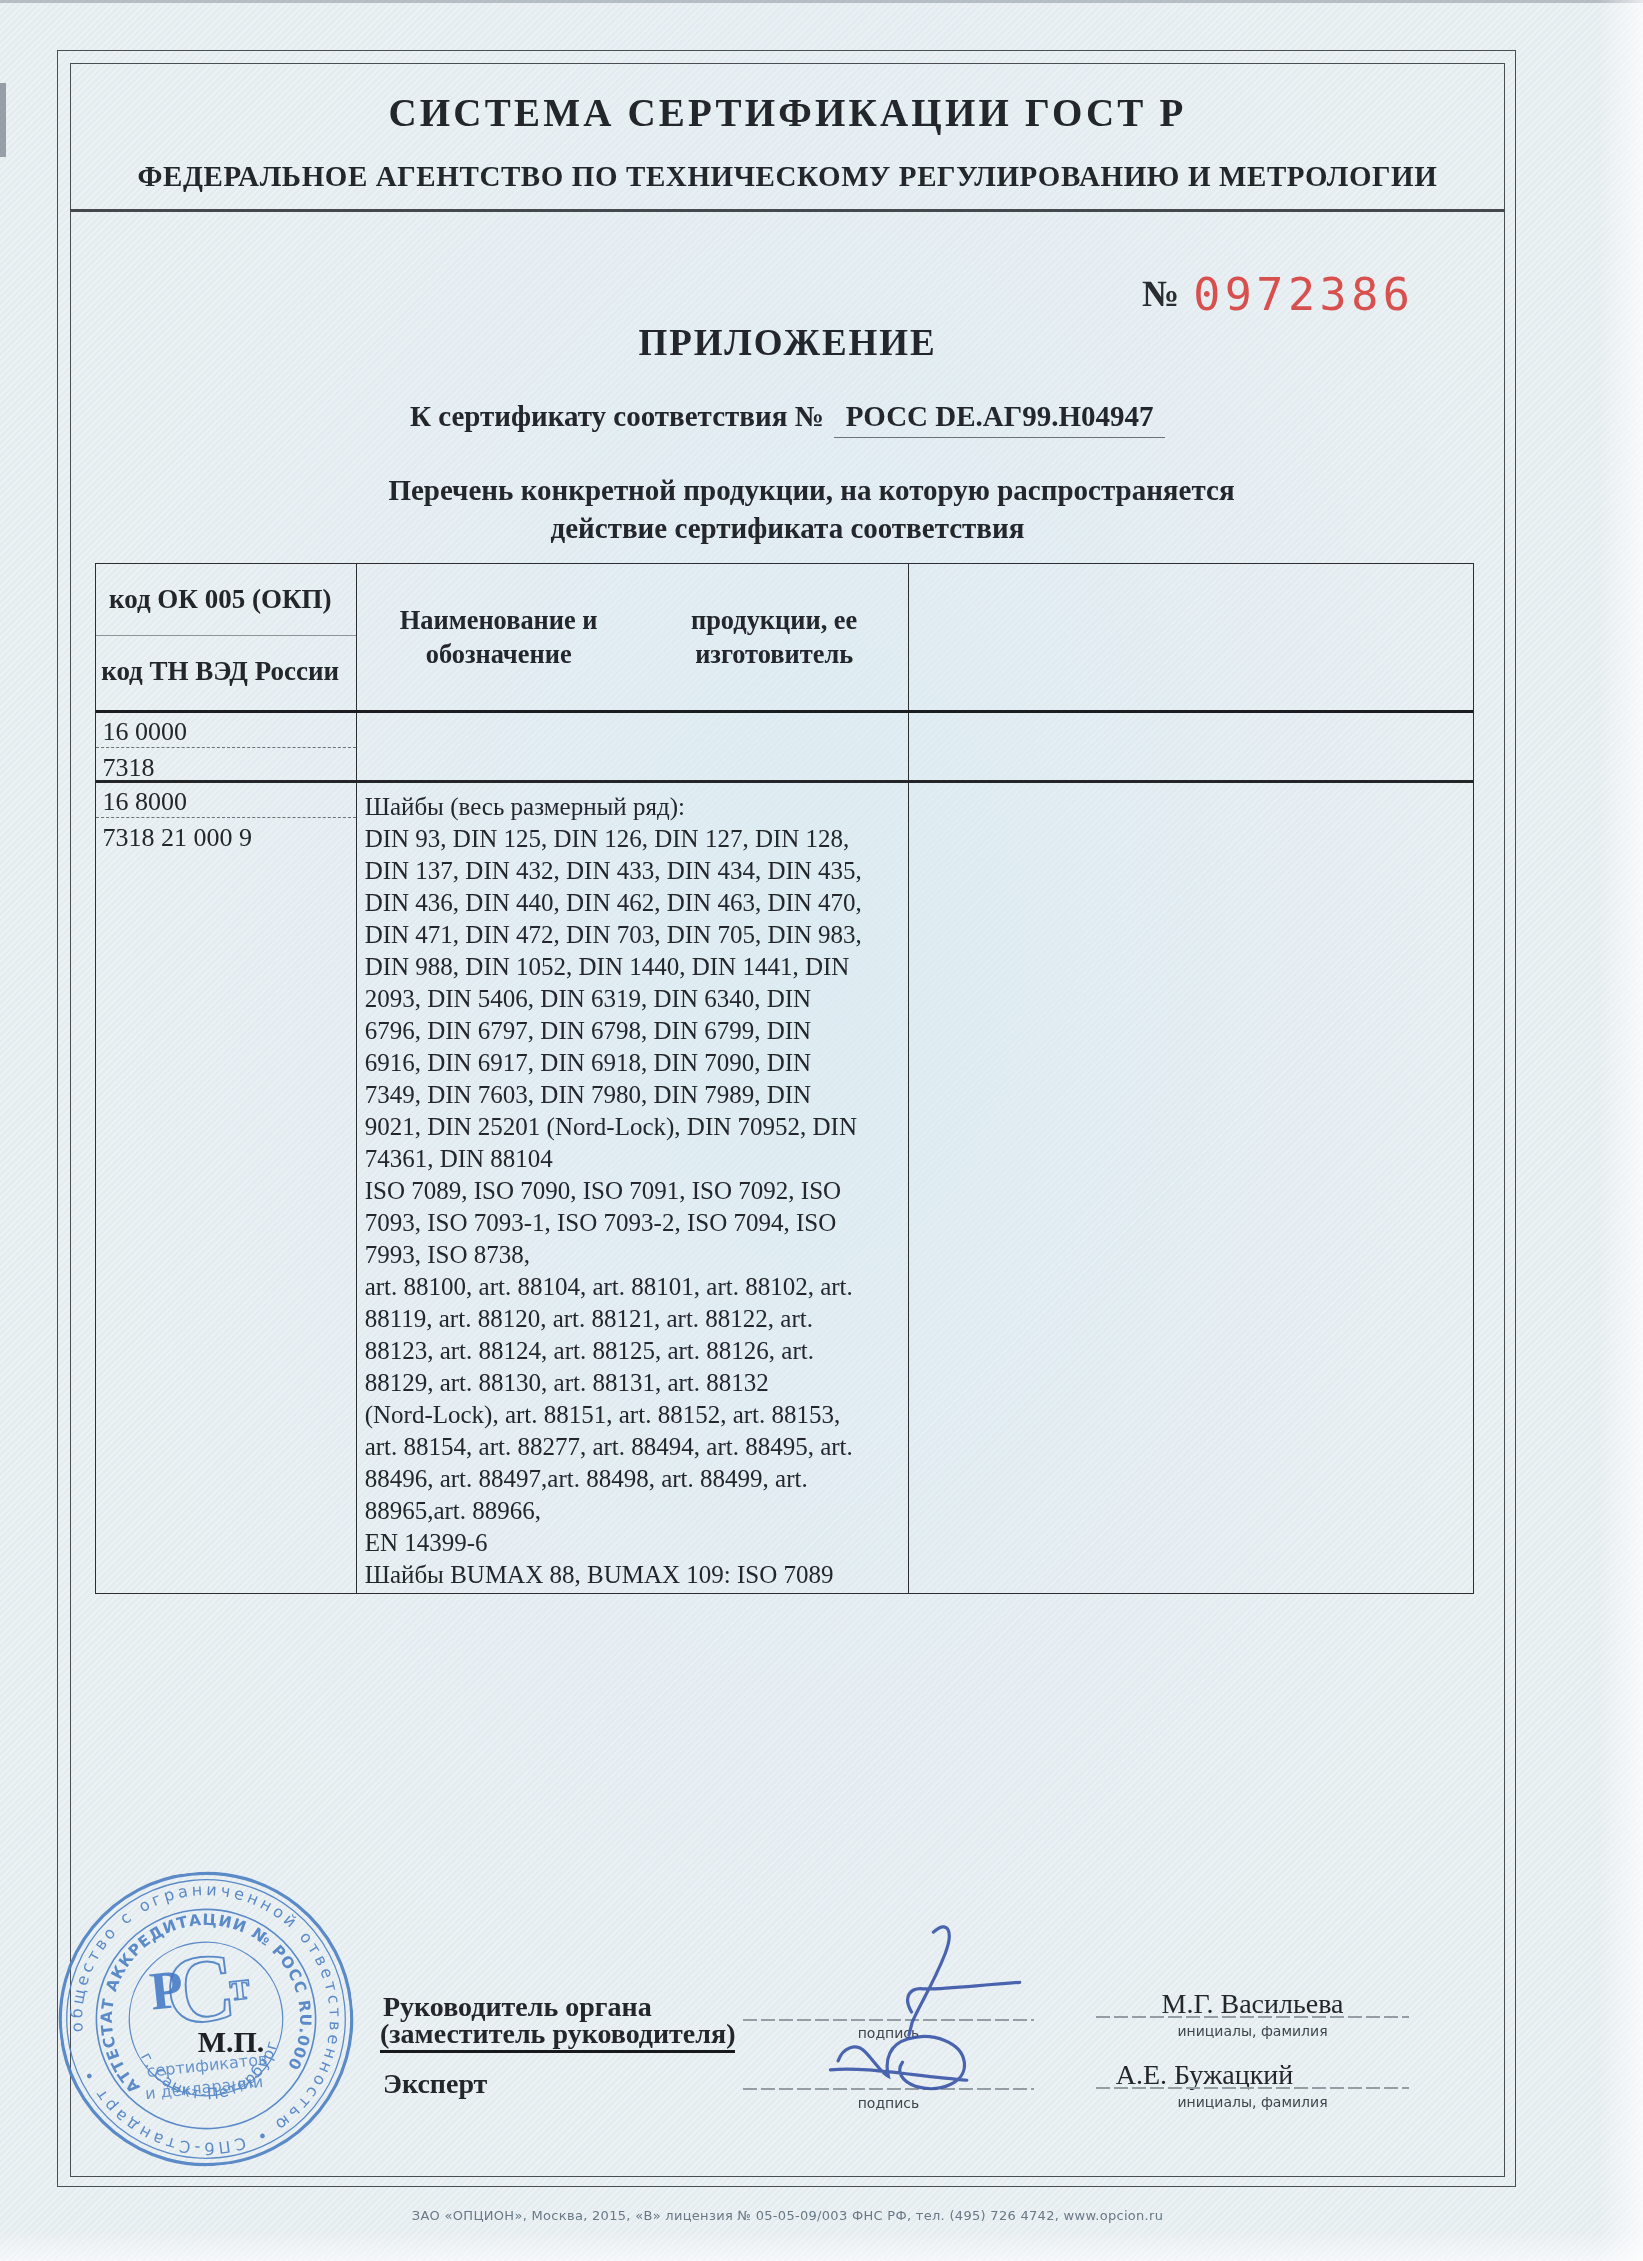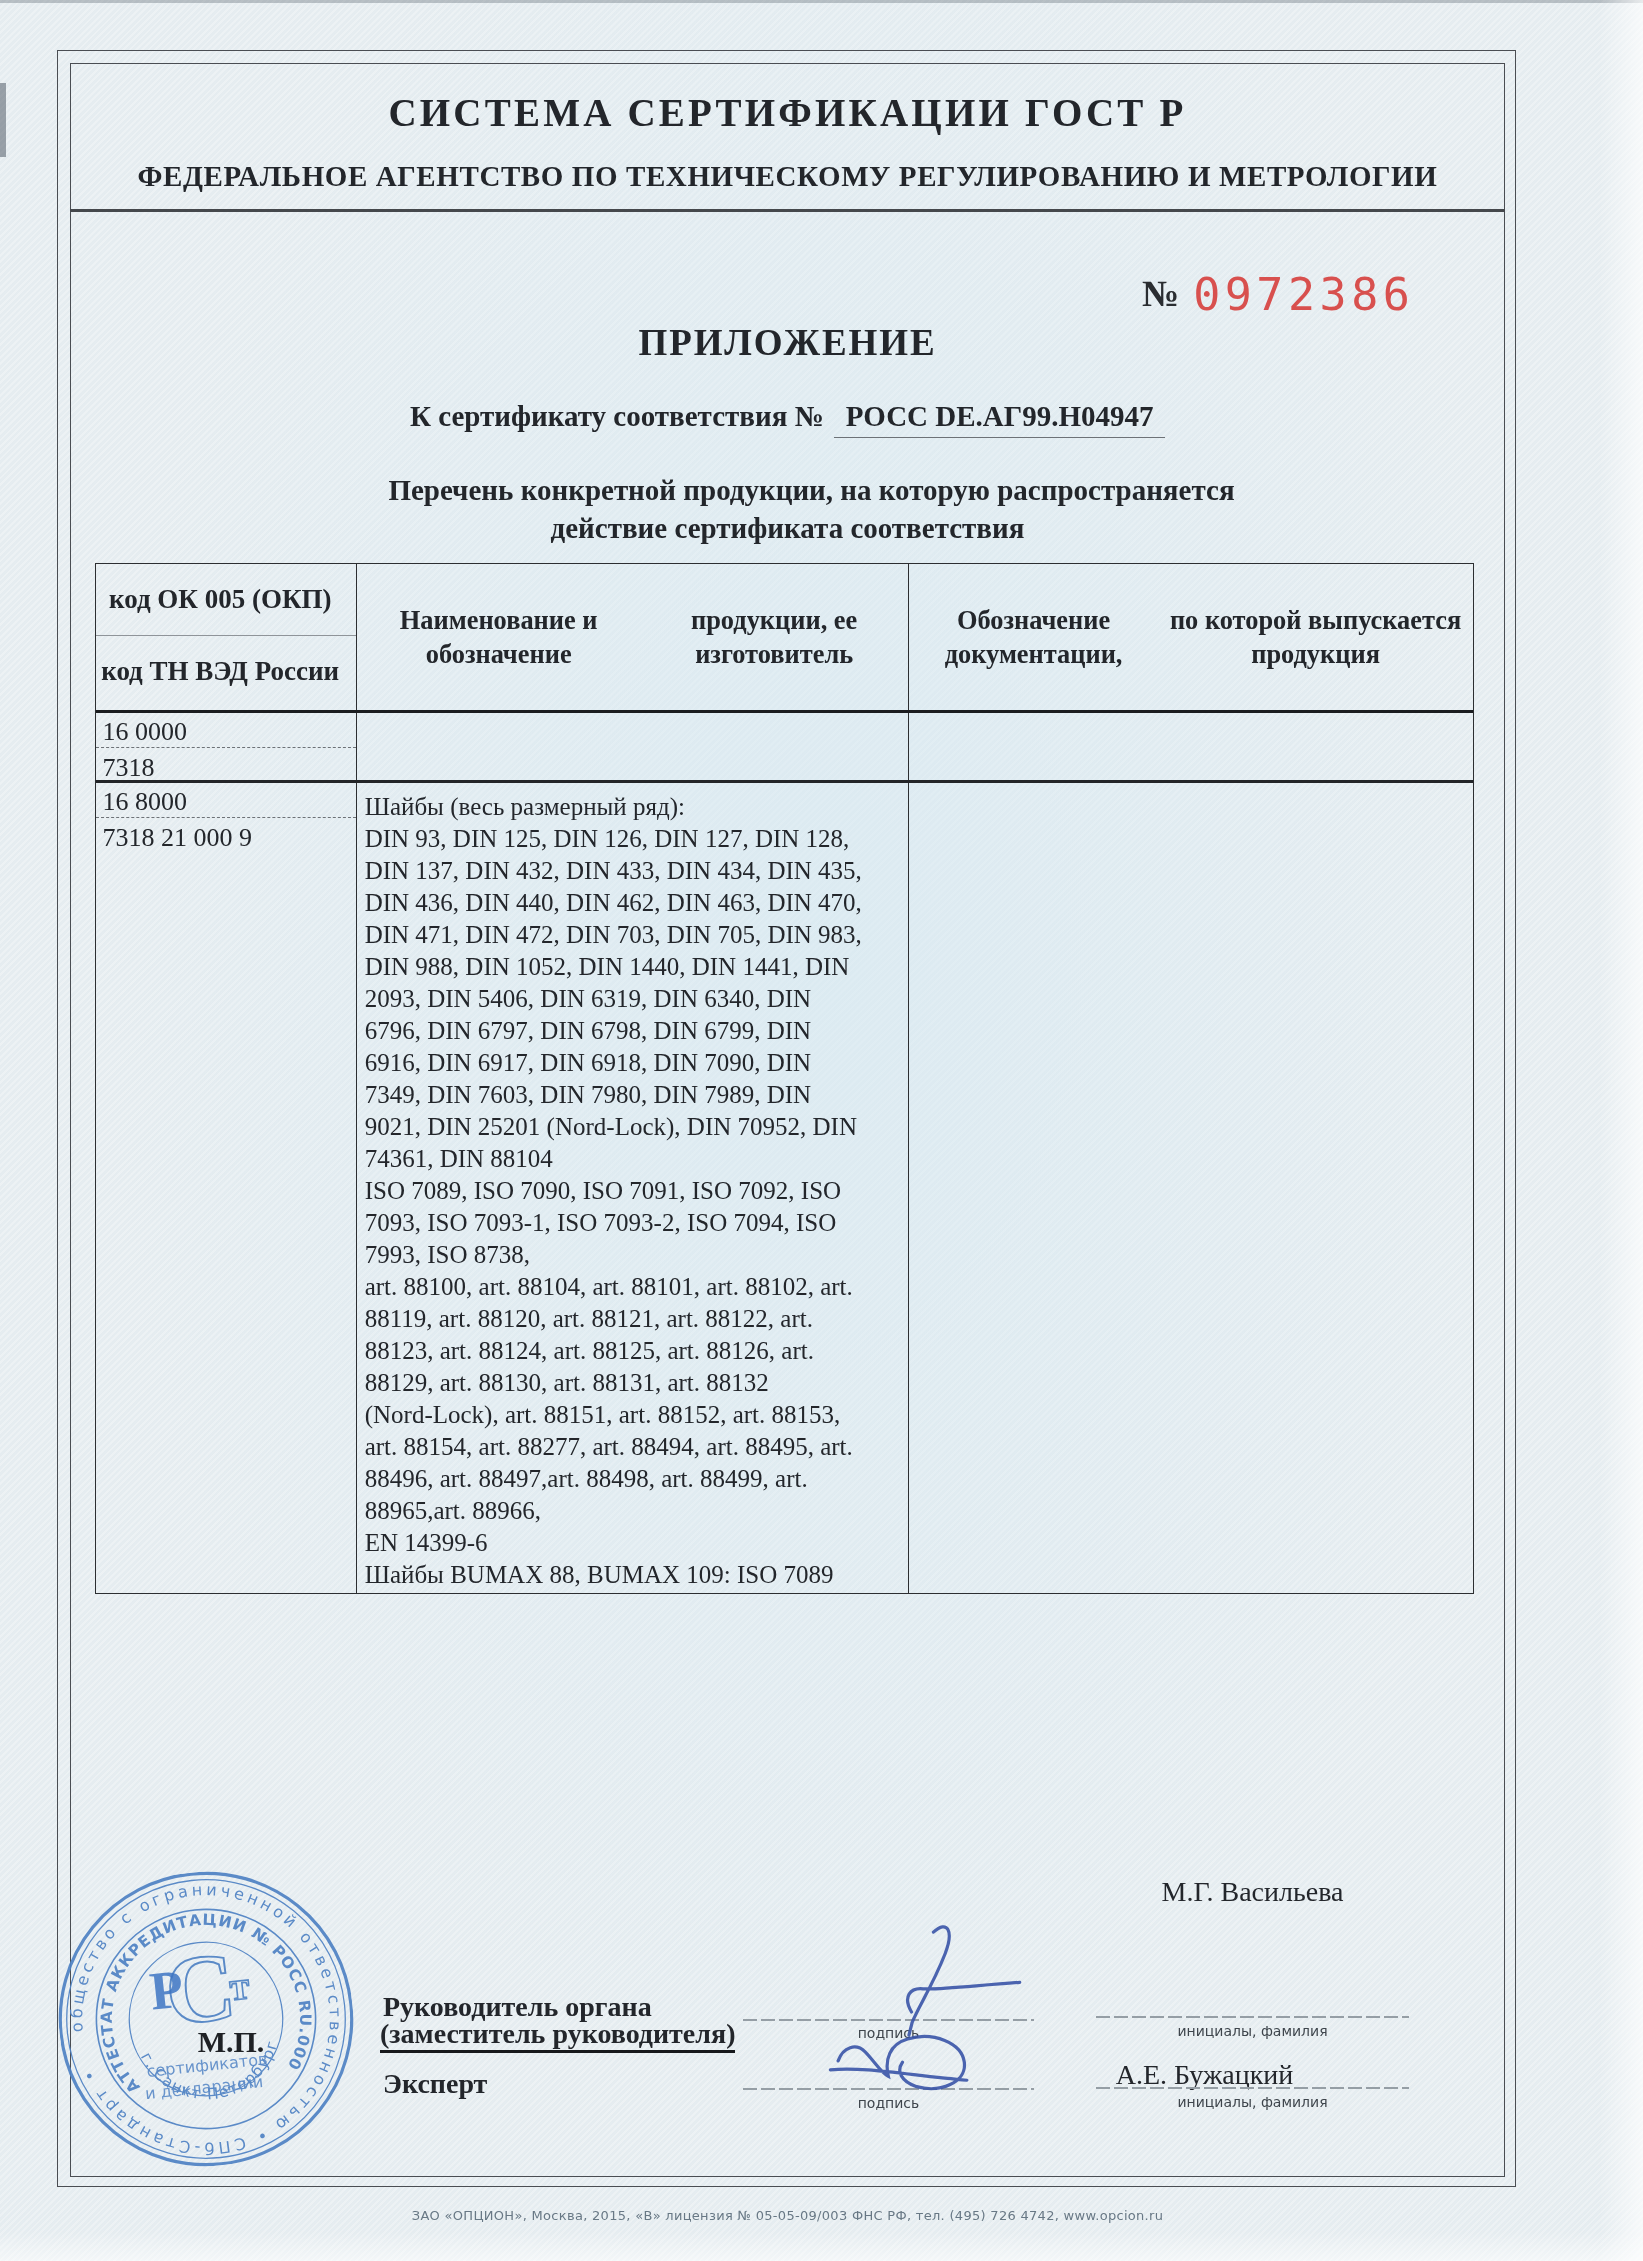--- a/index.html
+++ b/index.html
@@ -68,21 +68,21 @@
   .sline { height:1.9px; background-image:repeating-linear-gradient(90deg,#959ea5 0 14px, rgba(0,0,0,0) 14px 18px); }
   .sig-line1 { left:743px; top:2019px; width:291px; }
   .name-line1 { left:1096px; top:2016px; width:313px; }
   .sig-line2 { left:743px; top:2088px; width:291px; }
   .name-line2 { left:1096px; top:2087px; width:313px; }
   .caption { font-family:"DejaVu Sans", sans-serif; font-size:14px; color:#3e454c; text-align:center; }
   .cap-sig1 { left:743px; top:2025px; width:291px; }
   .cap-name1 { left:1096px; top:2023px; width:313px; }
   .cap-sig2 { left:743px; top:2095px; width:291px; }
   .cap-name2 { left:1096px; top:2094px; width:313px; }
-  .name1 { left:1096px; top:1876px; width:313px; text-align:center; font-size:28px; }
+  .name1 { left:1096px; top:1988px; width:313px; text-align:center; font-size:28px; }
   .name2 { left:1048px; top:2059px; width:313px; text-align:center; font-size:28px; }
   .sigs { left:0; top:1869px; width:1644px; height:322px; pointer-events:none; }
   .footer { left:70px; top:2208px; width:1435px; text-align:center;
     font-family:"DejaVu Sans", sans-serif; font-size:13px; color:#68788533; color:#687885; letter-spacing:0.3px; }
 </style>
 </head>
 <body>
 
 <div class="page">
 
@@ -115,26 +115,20 @@
   <div class="abs ptable">
     <div class="trow t-header">
       <div class="c1">
         <div class="hc1-top">код ОК 005 (ОКП)</div>
         <div class="hc1-bot">код ТН ВЭД России</div>
       </div>
       <div class="c2">
         <div class="hc-mid">
           <span>Наименование и обозначение</span>
           <span>продукции, ее изготовитель</span>
-        </div>
-      </div>
-      <div class="c3">
-        <div class="hc-mid">
-          <span>Обозначение документации,</span>
-          <span>по которой выпускается продукция</span>
         </div>
       </div>
     </div>
 
     <div class="trow t-r1">
       <div class="c1">
         <div class="code-top">16 0000</div>
         <div class="code-bot">7318</div>
       </div>
       <div class="c2 cell-product"></div>

